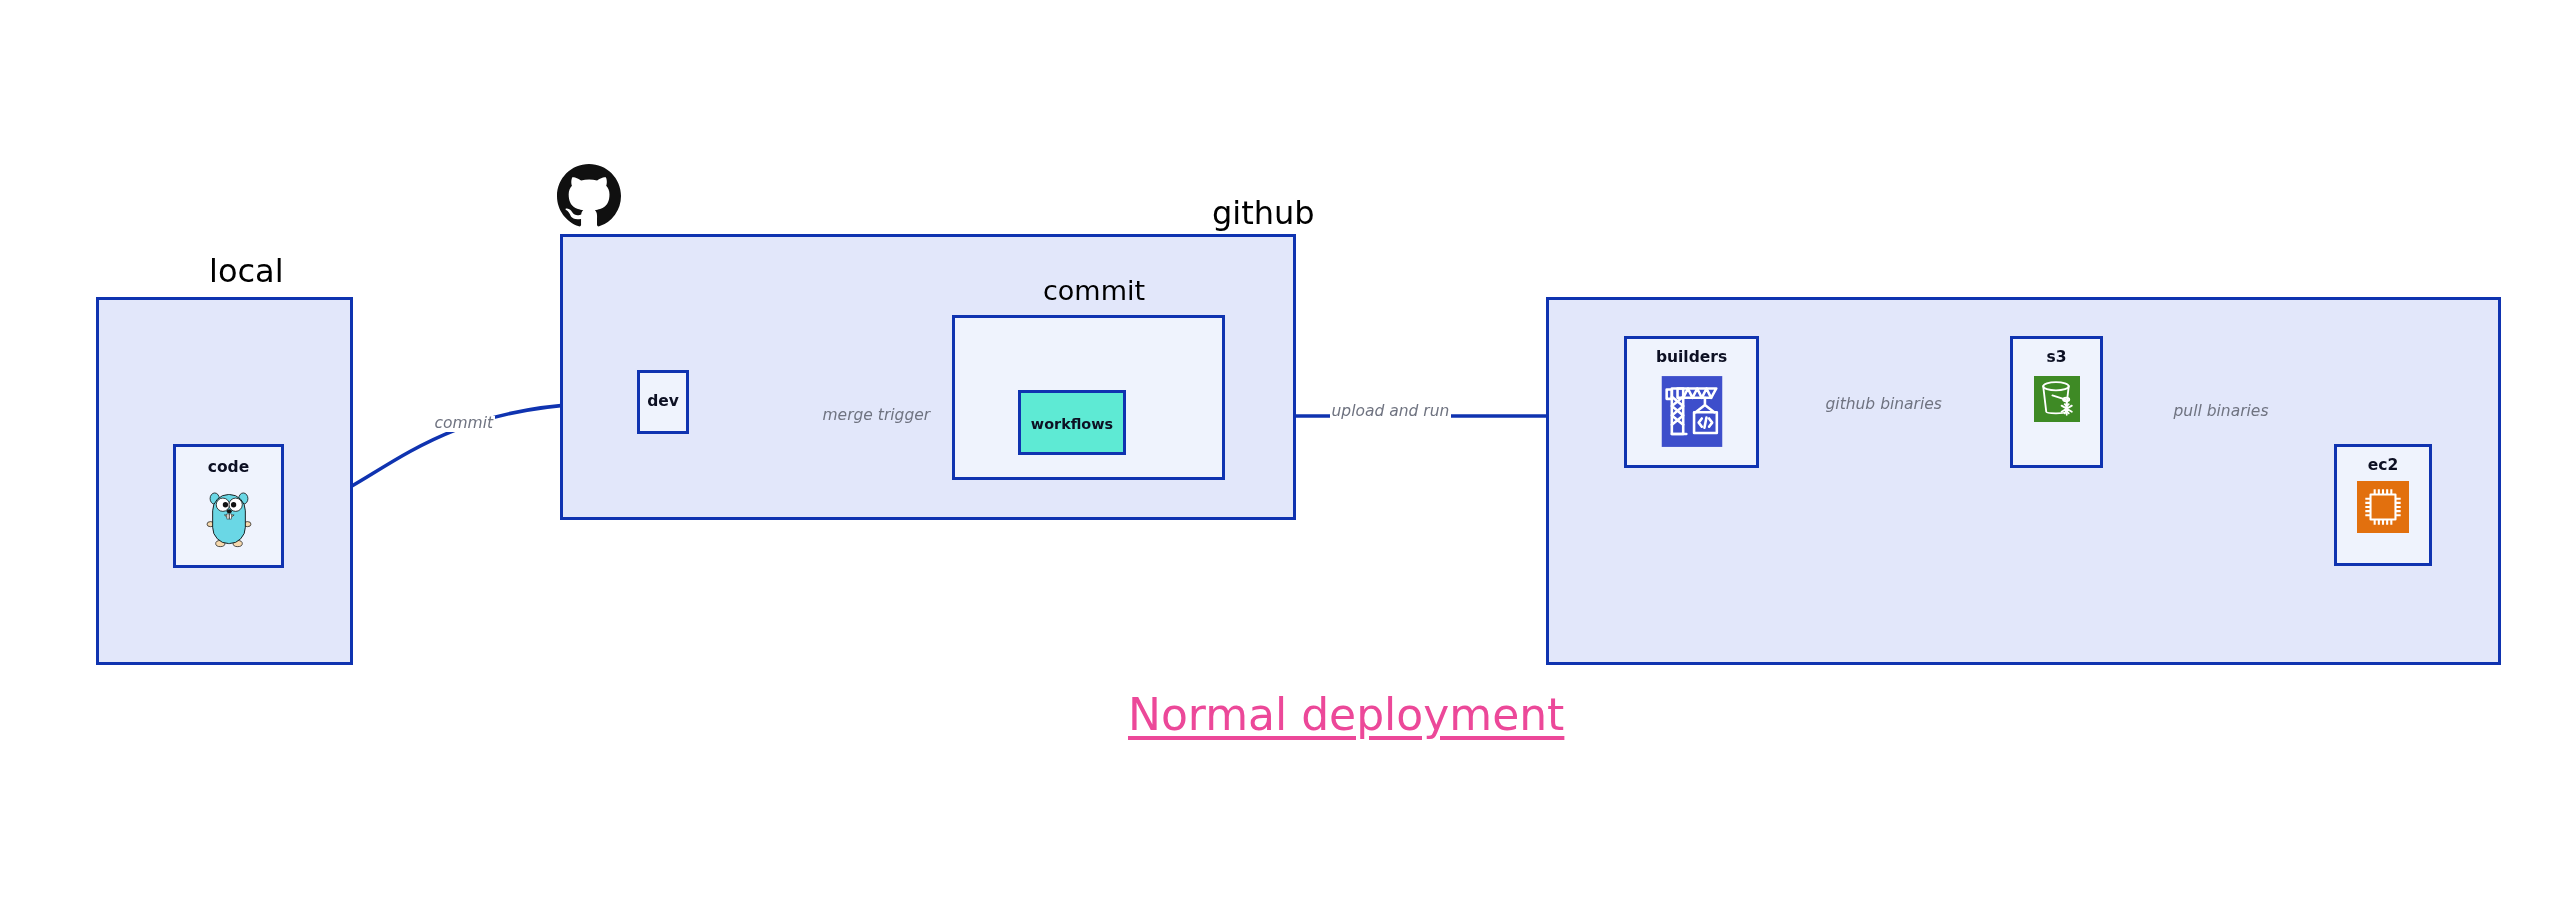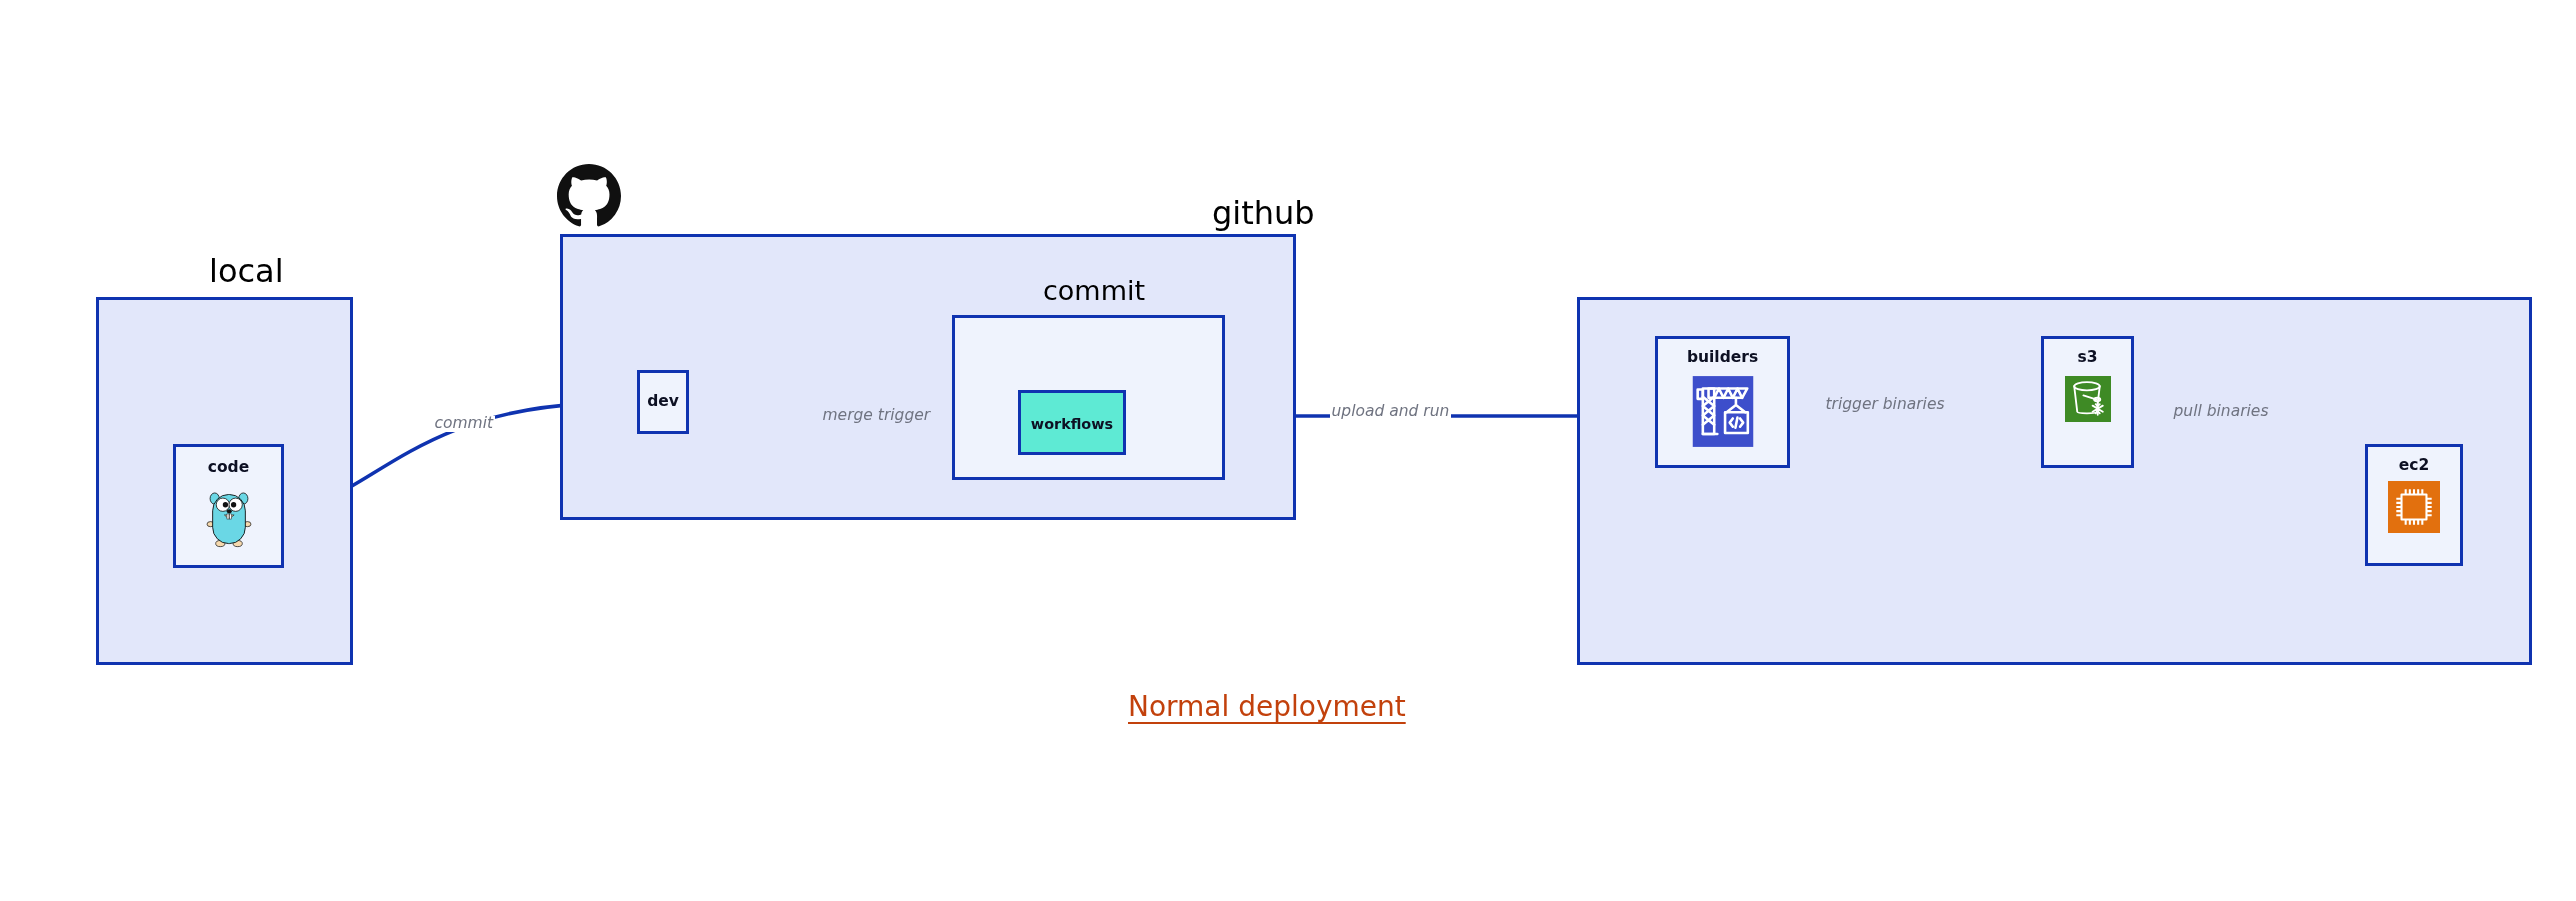--- a/index.html
+++ b/index.html
@@ -23,21 +23,21 @@
 
   .icon-wrap{position:absolute;left:50%;transform:translateX(-50%);}
 
   
   .edge-label{position:absolute;color:#6f7380;font-style:italic;
               font-size:15.5px;line-height:1;white-space:nowrap;
               background:#ffffff;padding:0 1.5px;}
   .edge-label.onblue{background:#e2e7fa;}
 
   
-  #diagram-title{position:absolute;color:#c2410c;font-size:28px;line-height:1;
+  #diagram-title{position:absolute;color:#ec4899;font-size:44px;line-height:1;
                  text-decoration:underline;text-underline-offset:6.2px;
                  white-space:nowrap;font-weight:400;}
 
   svg.edges{position:absolute;left:0;top:0;width:2604px;height:902px;
             pointer-events:none;overflow:visible;}
 </style>
 </head>
 <body>
 
 <div id="stage">
@@ -119,21 +119,21 @@
     </div>
   </div>
 
   <div class="group-label" style="left:1043px;top:277px;font-size:27px;">commit</div>
 
   <div class="edge-label onblue" style="left:821px;top:408px;">merge trigger</div>
 
   <div class="edge-label" style="left:1330px;top:404px;">upload and run</div>
 
 
-  <div class="group" style="left:1546px;top:297px;width:955px;height:368px;margin-left:31px;">
+  <div class="group" style="left:1546px;top:297px;width:955px;height:368px;">
 
     <div class="nodebox plain" style="left:75px;top:36px;width:135px;height:132px;">
       <div class="node-title" style="top:9.3px;font-size:15.5px;">builders</div>
       <div class="icon-wrap" style="top:37px;width:61px;height:71px;">
         <svg viewBox="0 0 118 137" width="61" height="71" xmlns="http://www.w3.org/2000/svg">
           <rect x="0" y="0" width="118" height="137" fill="#3d4ecb"></rect>
           <g fill="none" stroke="#ffffff" stroke-width="5" stroke-linejoin="round" stroke-linecap="round">
 
             <rect x="20" y="24" width="22" height="88"></rect>
             <path d="M20 40 L42 58 M42 40 L20 58 M20 58 L42 76 M42 58 L20 76 M20 76 L42 94 M42 76 L20 94"></path>
@@ -186,20 +186,20 @@
 
             <path d="M26 34 L16 34 M26 42 L16 42 M26 50 L16 50 M26 58 L16 58 M26 66 L16 66"></path>
 
             <path d="M74 34 L84 34 M74 42 L84 42 M74 50 L84 50 M74 58 L84 58 M74 66 L84 66"></path>
           </g>
         </svg>
       </div>
     </div>
   </div>
 
-  <div class="edge-label onblue" style="left:1824px;top:397px;">trigger binaries</div>
+  <div class="edge-label onblue" style="left:1824px;top:397px;">github binaries</div>
 
   <div class="edge-label onblue" style="left:2172px;top:404px;">pull binaries</div>
 
   <div id="diagram-title" style="left:1128px;top:693px;">Normal deployment</div>
 
 </div>
 
 
 </body></html>

